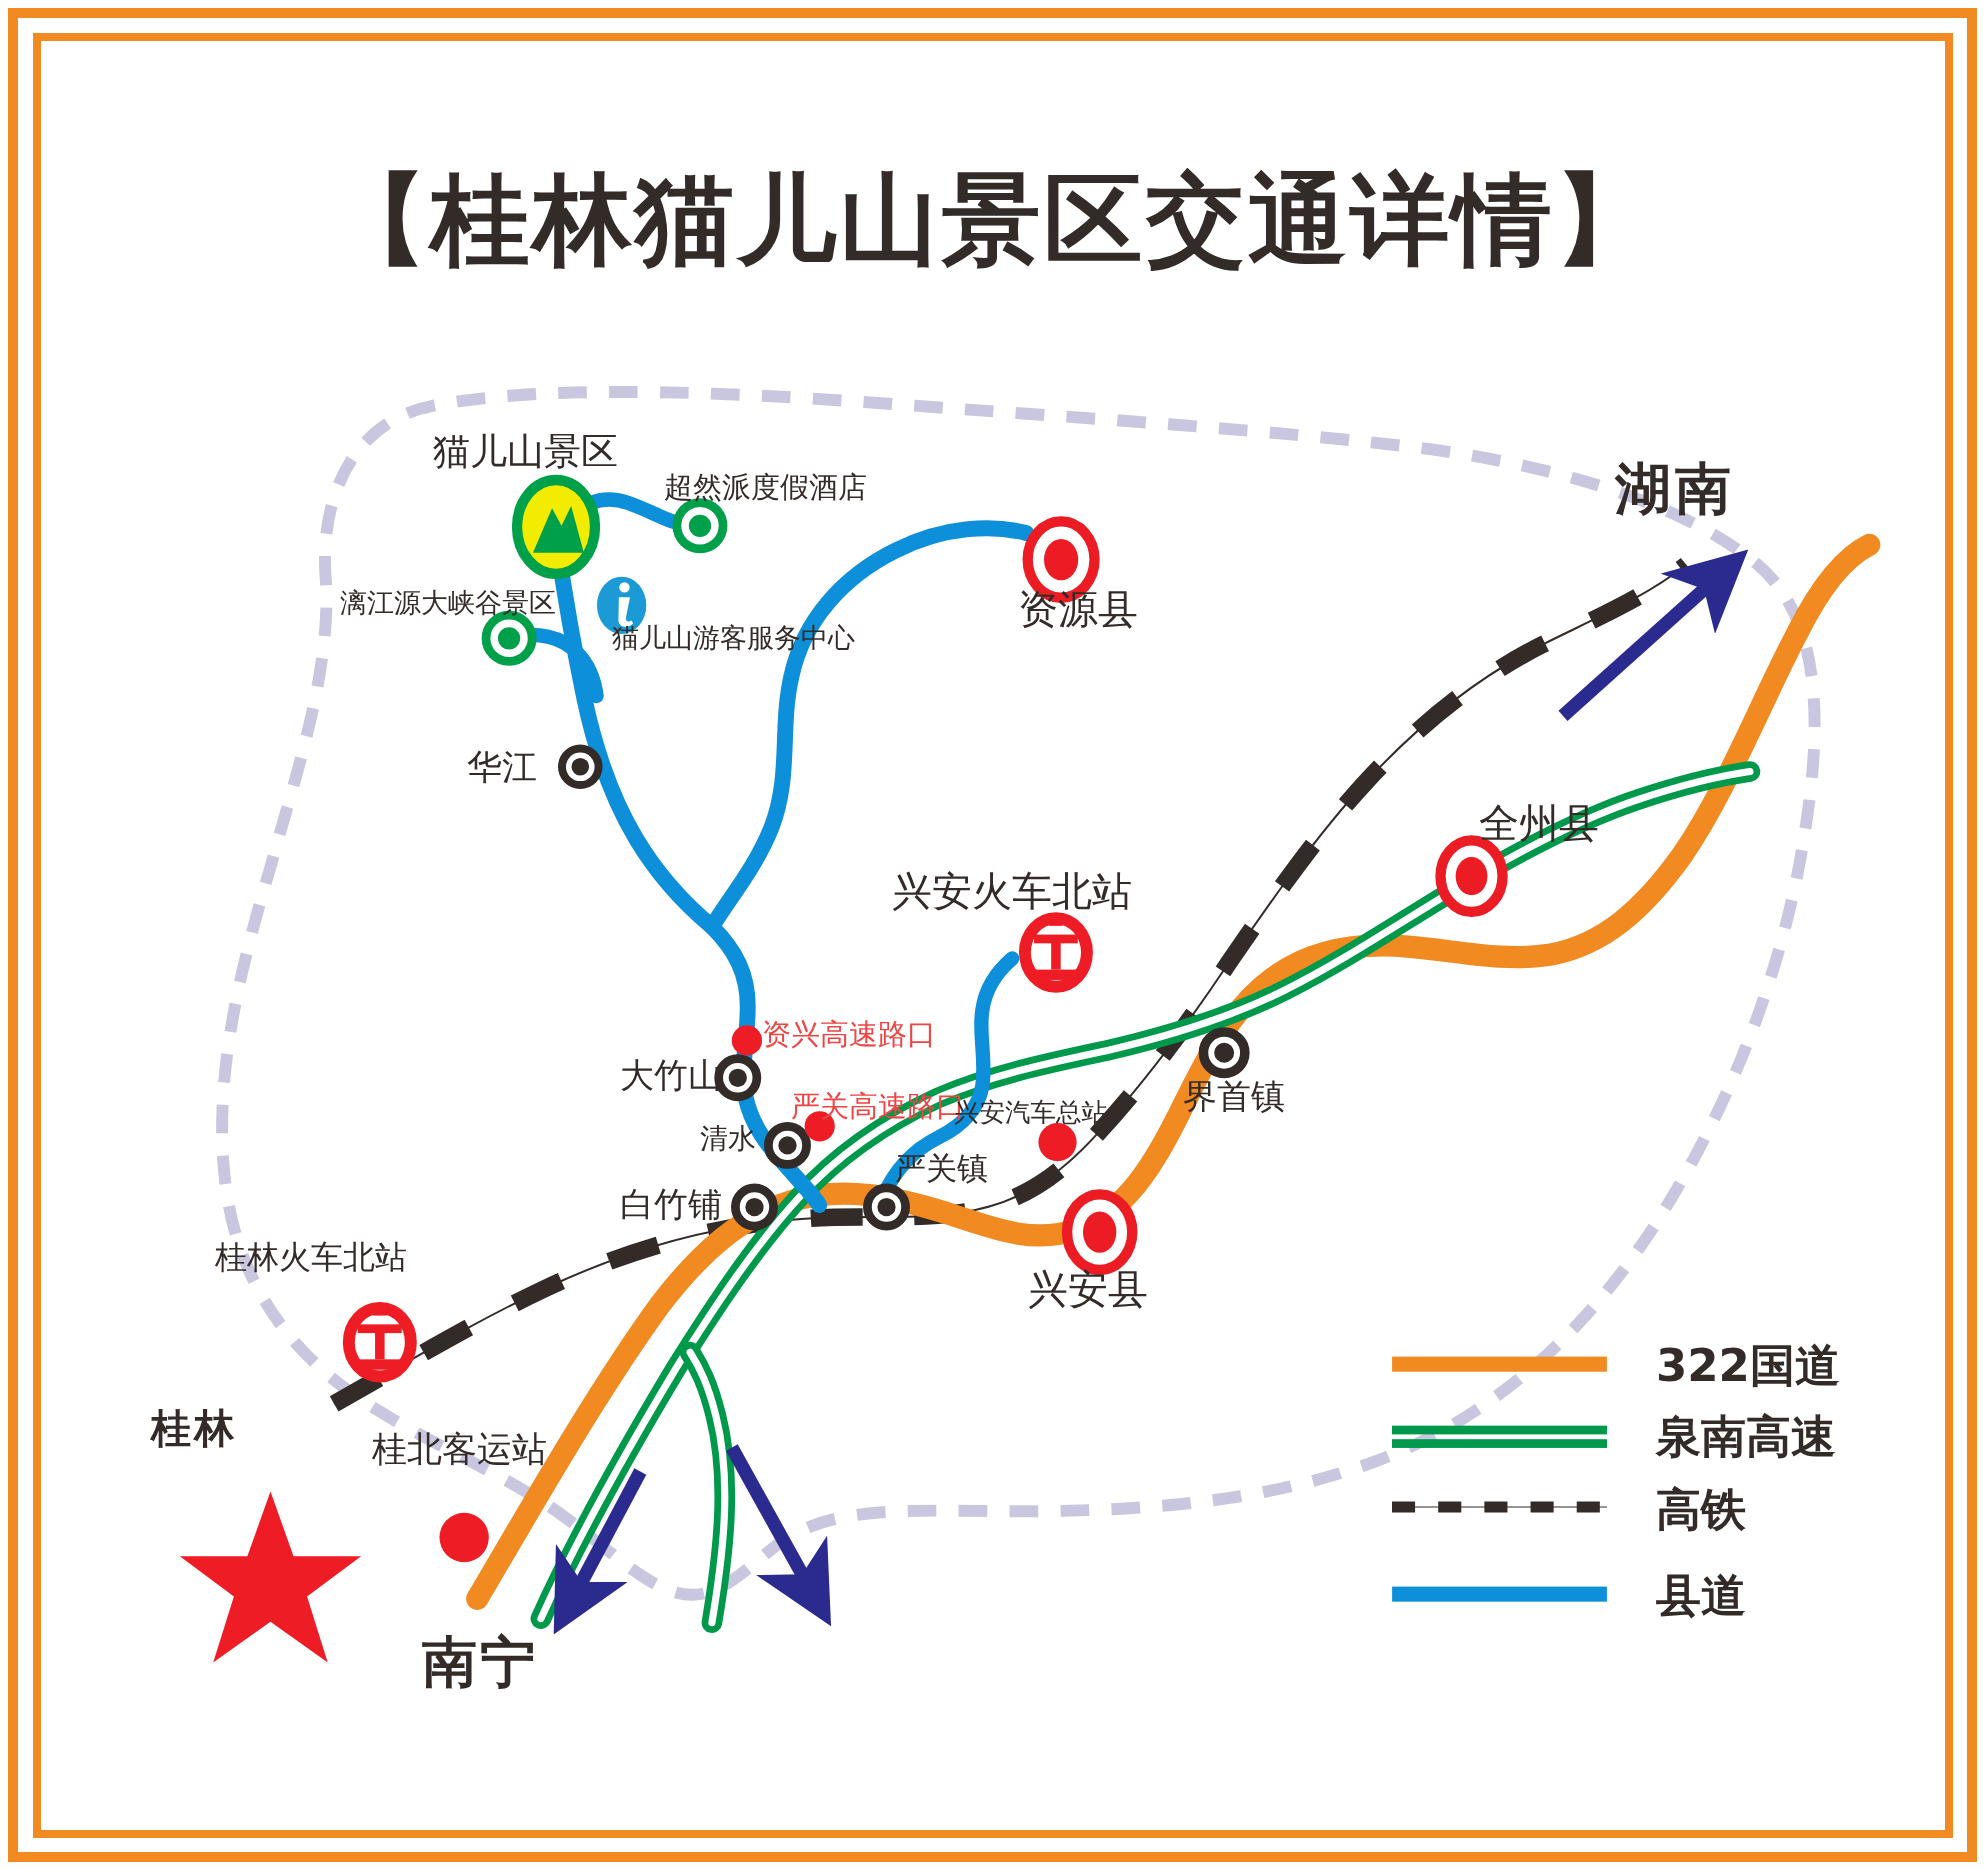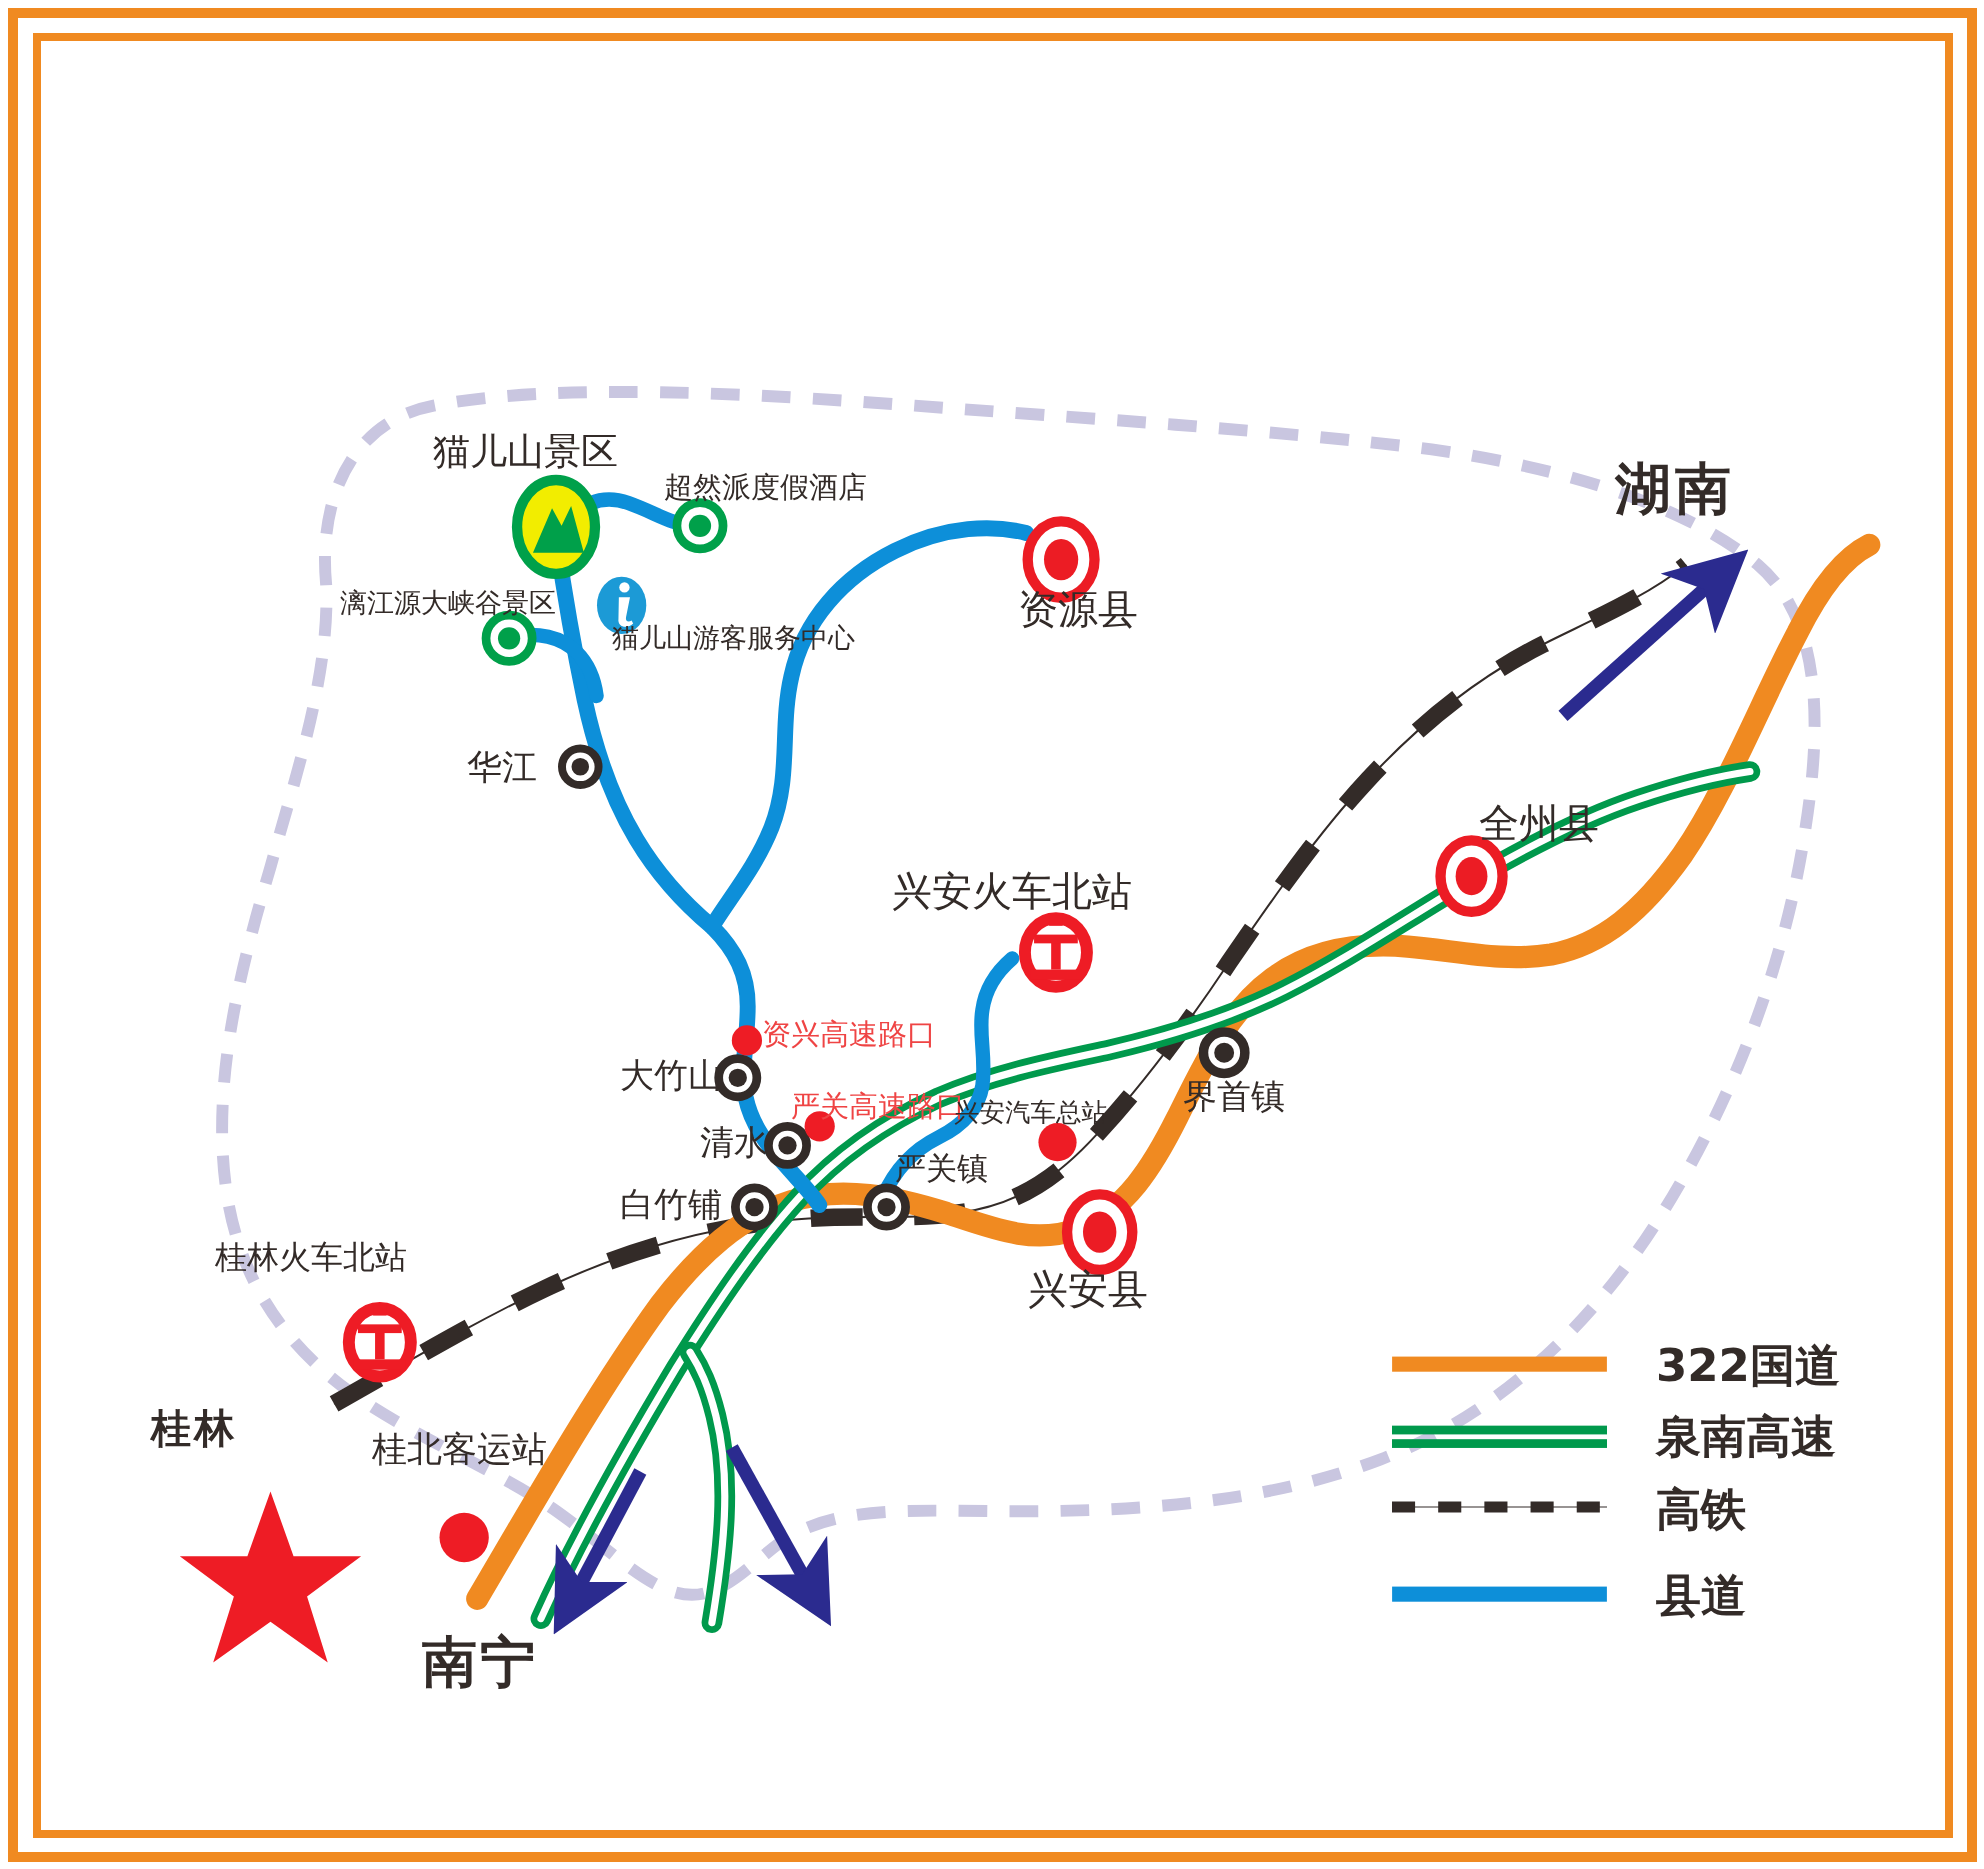--- a/index.html
+++ b/index.html
@@ -60,20 +60,21 @@
   }
 </style>
 </head>
 <body>
 
 <div id="page">
 
   <div id="frame-outer"></div>
   <div id="frame-inner"></div>
 
+  <div id="title">【桂林猫儿山景区交通详情】</div>
 
   <svg id="map-svg" viewBox="0 0 4991 4702">
     <defs>
       <marker id="arrowhead-navy" markerWidth="6" markerHeight="6" refX="3" refY="3" orient="auto">
         <path d="M0,0 L6,3 L0,6 L1.6,3 Z" fill="#2B2B8F"></path>
       </marker>
     </defs>
 
     <g>
       <path d="M 820 1470
@@ -328,21 +329,21 @@
   <div class="lbl" style="left:1479px;top:803px;font-size:40px;">全州县</div>
 
   <div class="lbl big" style="left:1615px;top:461px;font-size:56px;letter-spacing:4px;">湖南</div>
 
   <div class="lbl red" style="left:762px;top:1020px;font-size:29px;">资兴高速路口</div>
 
   <div class="lbl red" style="left:791px;top:1092px;font-size:29px;">严关高速路口</div>
 
   <div class="lbl" style="left:620px;top:1058px;font-size:34px;">大竹山</div>
 
-  <div class="lbl" style="left:700px;top:1125px;font-size:34px;">清水</div>
+  <div class="lbl" style="left:700px;top:1125px;font-size:28px;">清水</div>
 
   <div class="lbl" style="left:620px;top:1187px;font-size:34px;">白竹铺</div>
 
   <div class="lbl" style="left:895px;top:1153px;font-size:31px;">严关镇</div>
 
   <div class="lbl" style="left:954px;top:1100px;font-size:25.5px;">兴安汽车总站</div>
 
   <div class="lbl" style="left:1183px;top:1079px;font-size:34px;">界首镇</div>
 
   <div class="lbl" style="left:1028px;top:1269px;font-size:40px;">兴安县</div>

